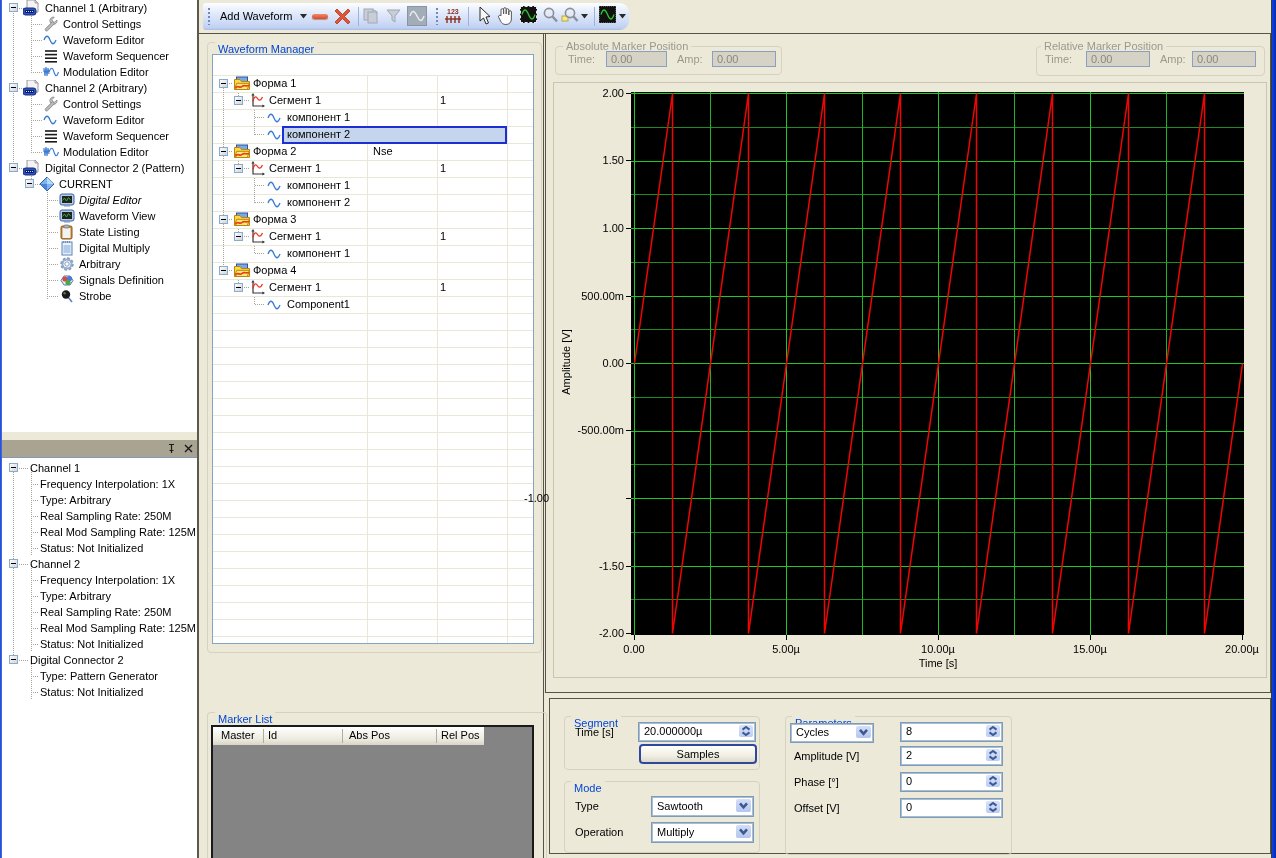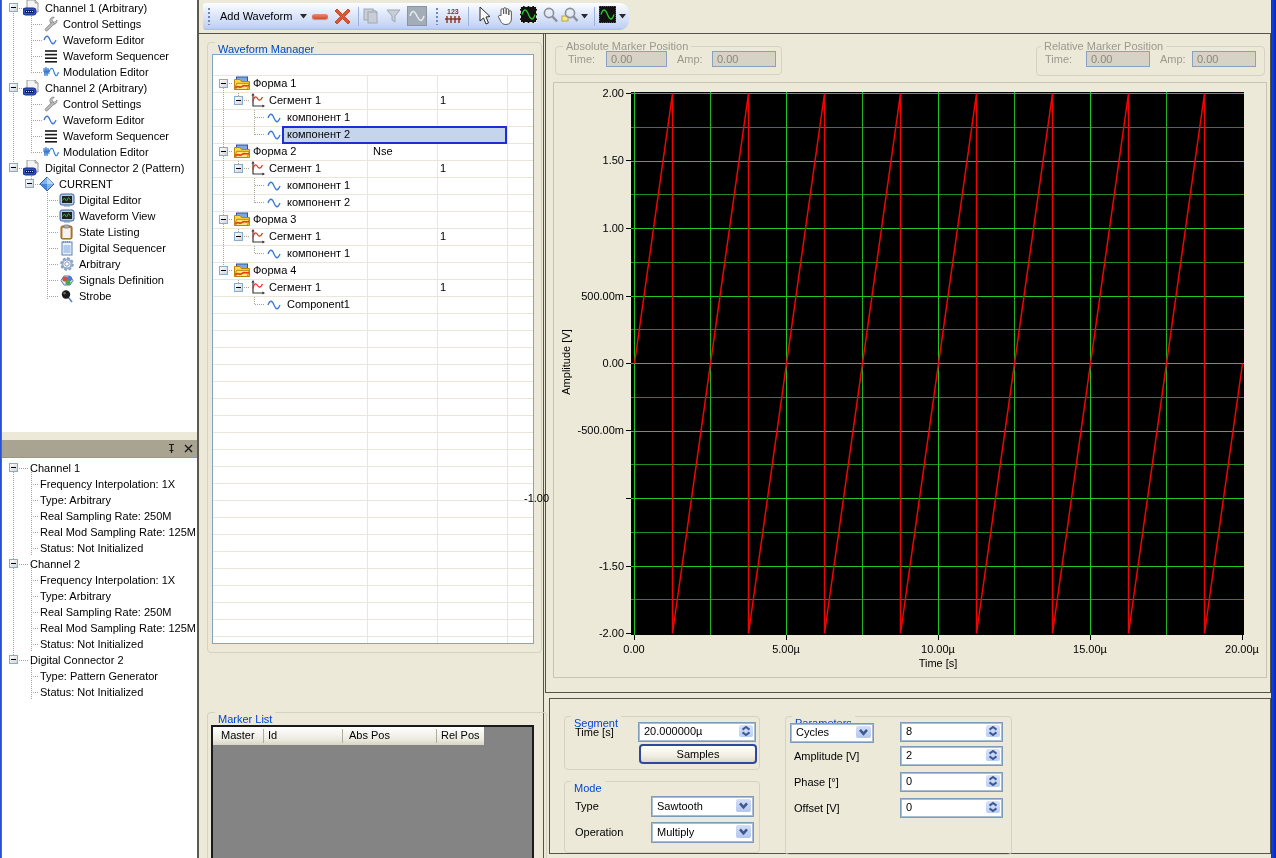--- a/index.html
+++ b/index.html
@@ -138,21 +138,21 @@
       <path d="M1,8 L8,8 L8,15 z" fill="#4a86d8"></path>
     </svg>
 <div class="row" style="left:57px;top:176px;">CURRENT</div>
 <div class="hd" style="left:45px;top:200px;width:11px;"></div>
 <svg class="ico" style="left:57px;top:192px;" width="16" height="16" viewBox="0 0 16 16">
       <rect x="1" y="2" width="14" height="11" rx="2" fill="#b8cce4" stroke="#3a62a8" stroke-width="1"></rect>
       <rect x="3" y="4" width="10" height="7" fill="#222"></rect>
       <path d="M3.5,8.5 l2,-2.5 l2,3 l2,-3.5 l2,2.5" fill="none" stroke="#2fae3a" stroke-width="1"></path>
       <rect x="5" y="13" width="6" height="1.6" fill="#8aa0c0"></rect>
     </svg>
-<div class="row" style="left:77px;top:192px;">Digital Editor</div>
+<div class="row" style="left:77px;top:192px;font-style:italic;">Digital Editor</div>
 <div class="hd" style="left:45px;top:216px;width:11px;"></div>
 <svg class="ico" style="left:57px;top:208px;" width="16" height="16" viewBox="0 0 16 16">
       <rect x="1" y="2" width="14" height="11" rx="2" fill="#b8cce4" stroke="#3a62a8" stroke-width="1"></rect>
       <rect x="3" y="4" width="10" height="7" fill="#222"></rect>
       <path d="M3.5,8.5 l2,-2.5 l2,3 l2,-3.5 l2,2.5" fill="none" stroke="#2fae3a" stroke-width="1"></path>
       <rect x="5" y="13" width="6" height="1.6" fill="#8aa0c0"></rect>
     </svg>
 <div class="row" style="left:77px;top:208px;">Waveform View</div>
 <div class="hd" style="left:45px;top:232px;width:11px;"></div>
 <svg class="ico" style="left:57px;top:224px;" width="16" height="16" viewBox="0 0 16 16">
@@ -170,21 +170,21 @@
         <line x1="4.5" y1="10" x2="11.5" y2="10"></line>
         <line x1="4.5" y1="12" x2="11.5" y2="12"></line>
       </g>
       <g stroke="#6a88a8" stroke-width="0.8">
         <line x1="4.5" y1="1" x2="4.5" y2="3"></line>
         <line x1="6.5" y1="1" x2="6.5" y2="3"></line>
         <line x1="8.5" y1="1" x2="8.5" y2="3"></line>
         <line x1="10.5" y1="1" x2="10.5" y2="3"></line>
       </g>
     </svg>
-<div class="row" style="left:77px;top:240px;">Digital Sequencer</div>
+<div class="row" style="left:77px;top:240px;">Digital Multiply</div>
 <div class="hd" style="left:45px;top:264px;width:11px;"></div>
 <svg class="ico" style="left:57px;top:256px;" width="16" height="16" viewBox="0 0 16 16">
       <circle cx="8" cy="8" r="5.2" fill="none" stroke="#7e98bc" stroke-width="3" stroke-dasharray="2.4 1.6"></circle>
       <circle cx="8" cy="8" r="4.6" fill="none" stroke="#96aecc" stroke-width="2"></circle>
       <circle cx="8" cy="8" r="2.2" fill="#fff" stroke="#7e98bc" stroke-width="1"></circle>
     </svg>
 <div class="row" style="left:77px;top:256px;">Arbitrary</div>
 <div class="hd" style="left:45px;top:280px;width:11px;"></div>
 <svg class="ico" style="left:57px;top:272px;" width="16" height="16" viewBox="0 0 16 16">
       <path d="M5,4 h6 l3,4.5 l-3,4.5 h-6 l-3,-4.5 z" fill="#e8eef8" stroke="#5a74a8" stroke-width="1"></path>

